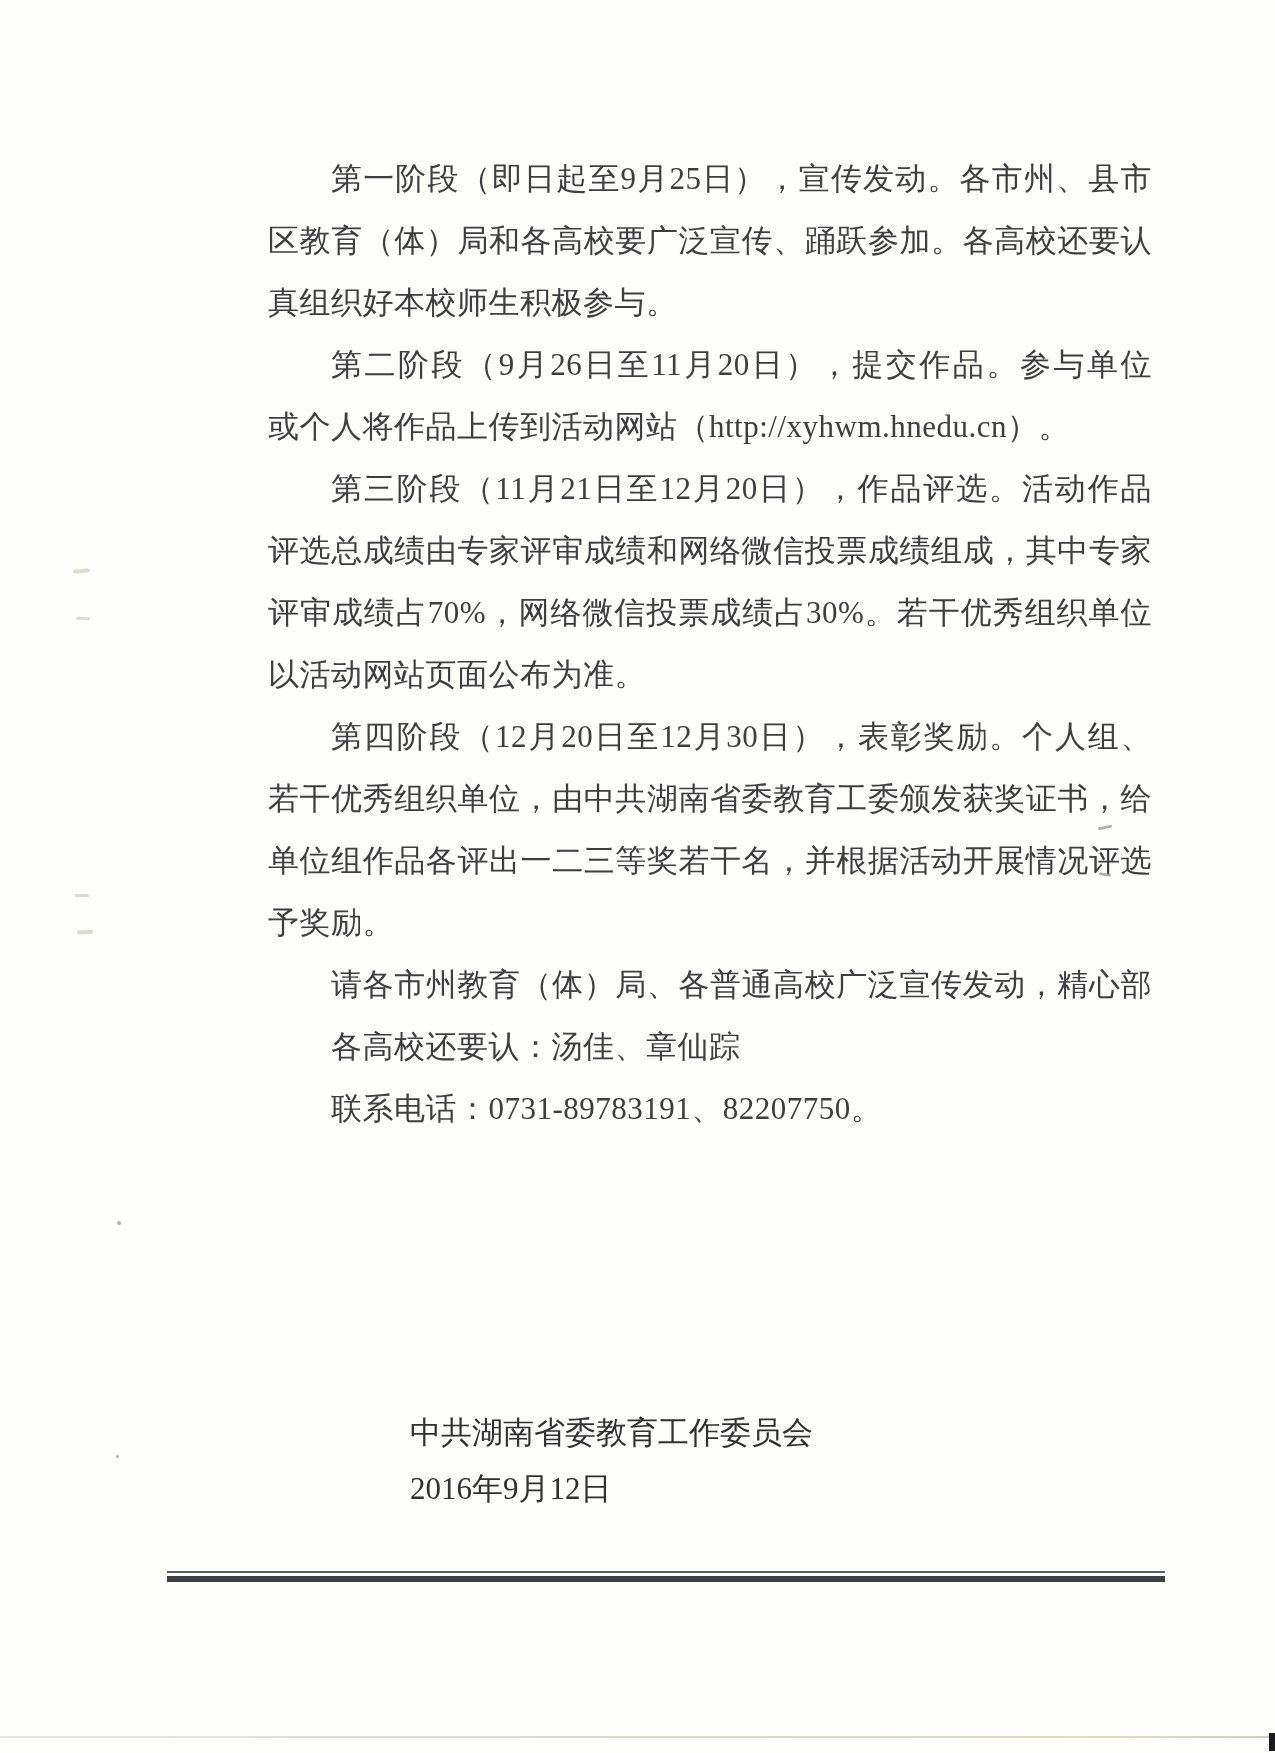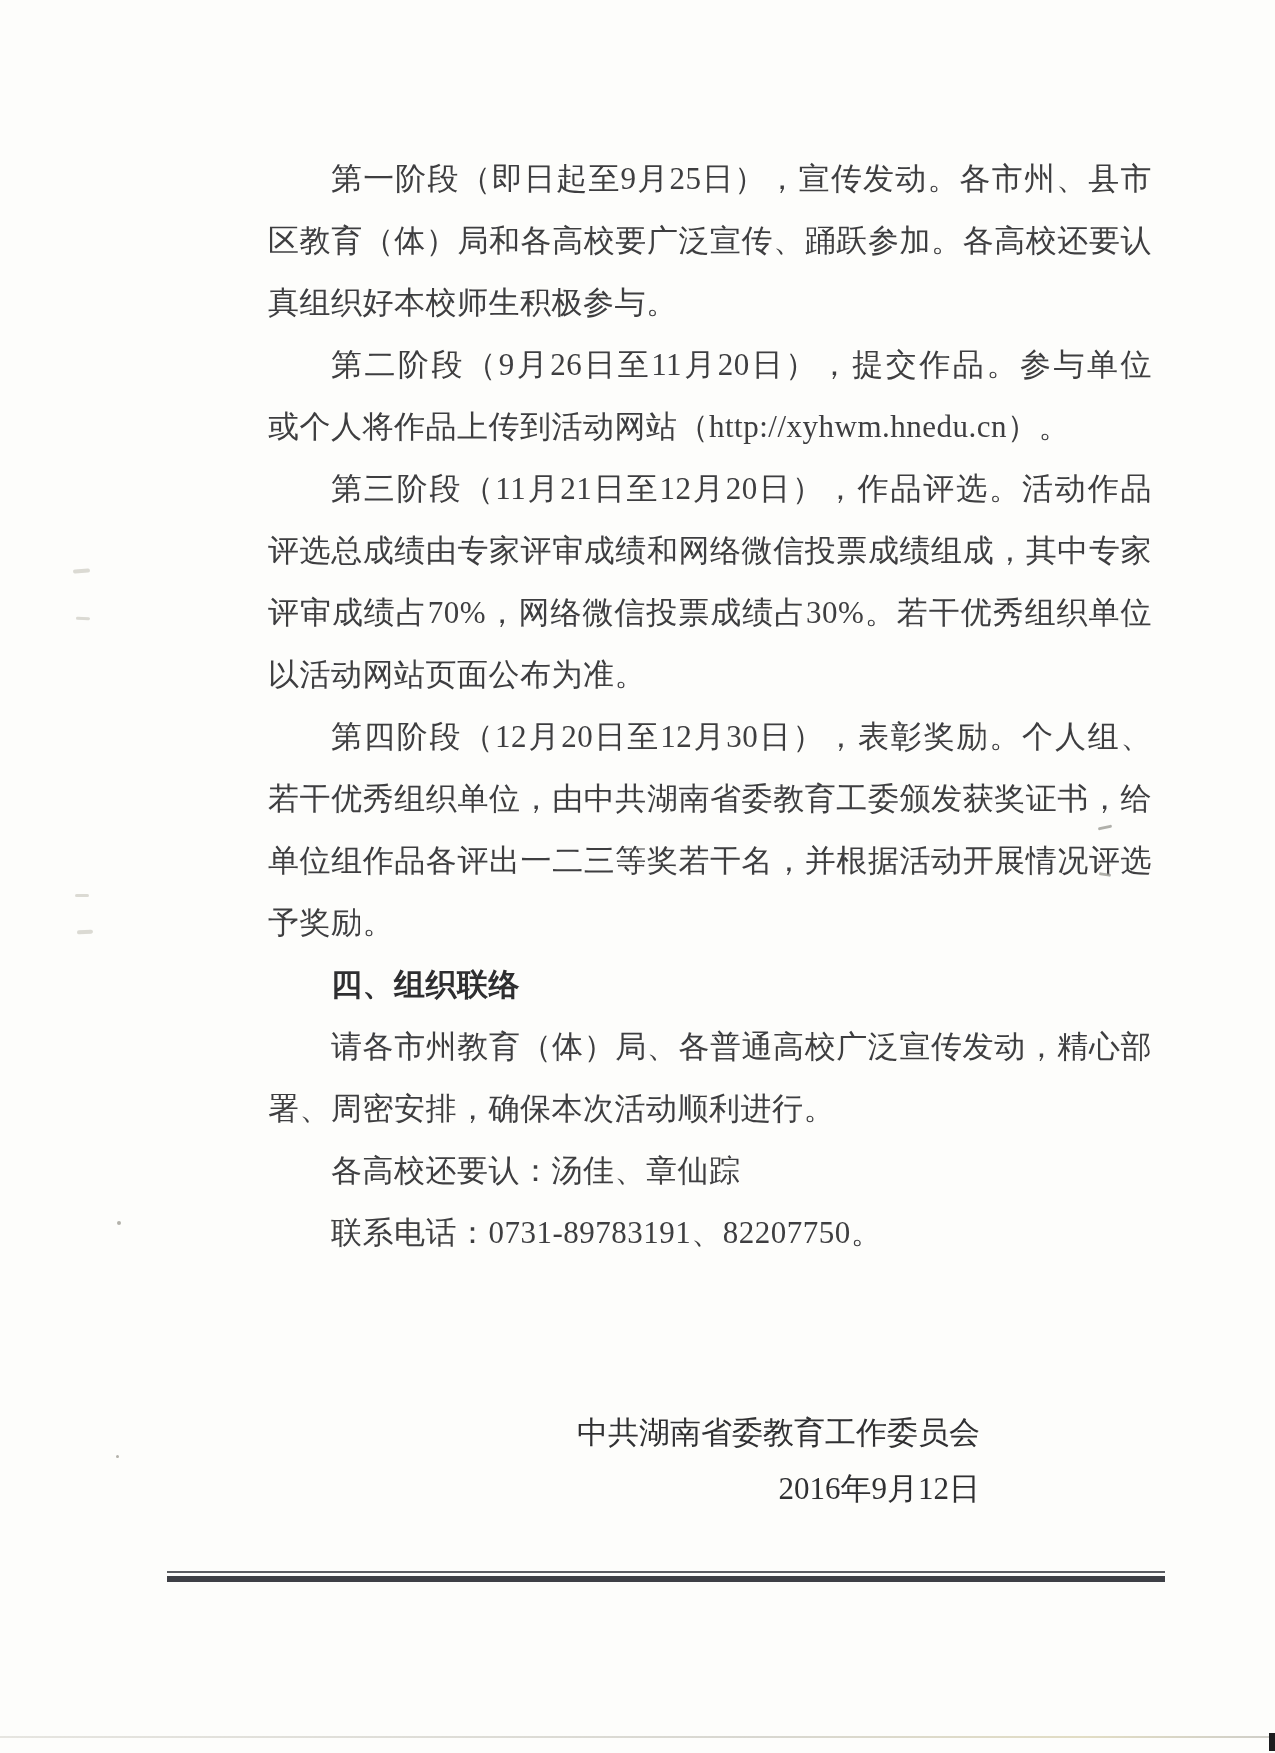--- a/index.html
+++ b/index.html
@@ -31,21 +31,21 @@
     text-align-last: justify;
   }
   .heading {
     font-family: "Liberation Sans", "DejaVu Sans", sans-serif;
     font-weight: bold;
     color: #2e2e30;
   }
   .signature {
     position: absolute;
     left: 410px; top: 1405px; width: 570px;
-    text-align: right;
+    text-align: left;
     font-size: 31px;
     line-height: 56px;
     color: #303032;
   }
   .footer-rule {
     position: absolute;
     left: 167px; top: 1571px; width: 998px;
   }
   .rule-thin  { height: 2px; background: #5c5e62; }
   .rule-gap   { height: 3px; }
@@ -76,23 +76,21 @@
     <div class="line indent fill">第二阶段（9月26日至11月20日），提交作品。参与单位</div>
     <div class="line">或个人将作品上传到活动网站（http://xyhwm.hnedu.cn）。</div>
     <div class="line indent fill">第三阶段（11月21日至12月20日），作品评选。活动作品</div>
     <div class="line fill">评选总成绩由专家评审成绩和网络微信投票成绩组成，其中专家</div>
     <div class="line fill">评审成绩占70%，网络微信投票成绩占30%。若干优秀组织单位</div>
     <div class="line">以活动网站页面公布为准。</div>
     <div class="line indent fill">第四阶段（12月20日至12月30日），表彰奖励。个人组、</div>
     <div class="line fill">若干优秀组织单位，由中共湖南省委教育工委颁发获奖证书，给</div>
     <div class="line fill">单位组作品各评出一二三等奖若干名，并根据活动开展情况评选</div>
     <div class="line">予奖励。</div>
-    <div class="line indent heading">四、组织联络</div>
     <div class="line indent fill">请各市州教育（体）局、各普通高校广泛宣传发动，精心部</div>
-    <div class="line">署、周密安排，确保本次活动顺利进行。</div>
     <div class="line indent">各高校还要认：汤佳、章仙踪</div>
     <div class="line indent">联系电话：0731-89783191、82207750。</div>
   </main>
 
   <div class="signature">
     <div>中共湖南省委教育工作委员会</div>
     <div>2016年9月12日</div>
   </div>
 
   <div class="footer-rule">

